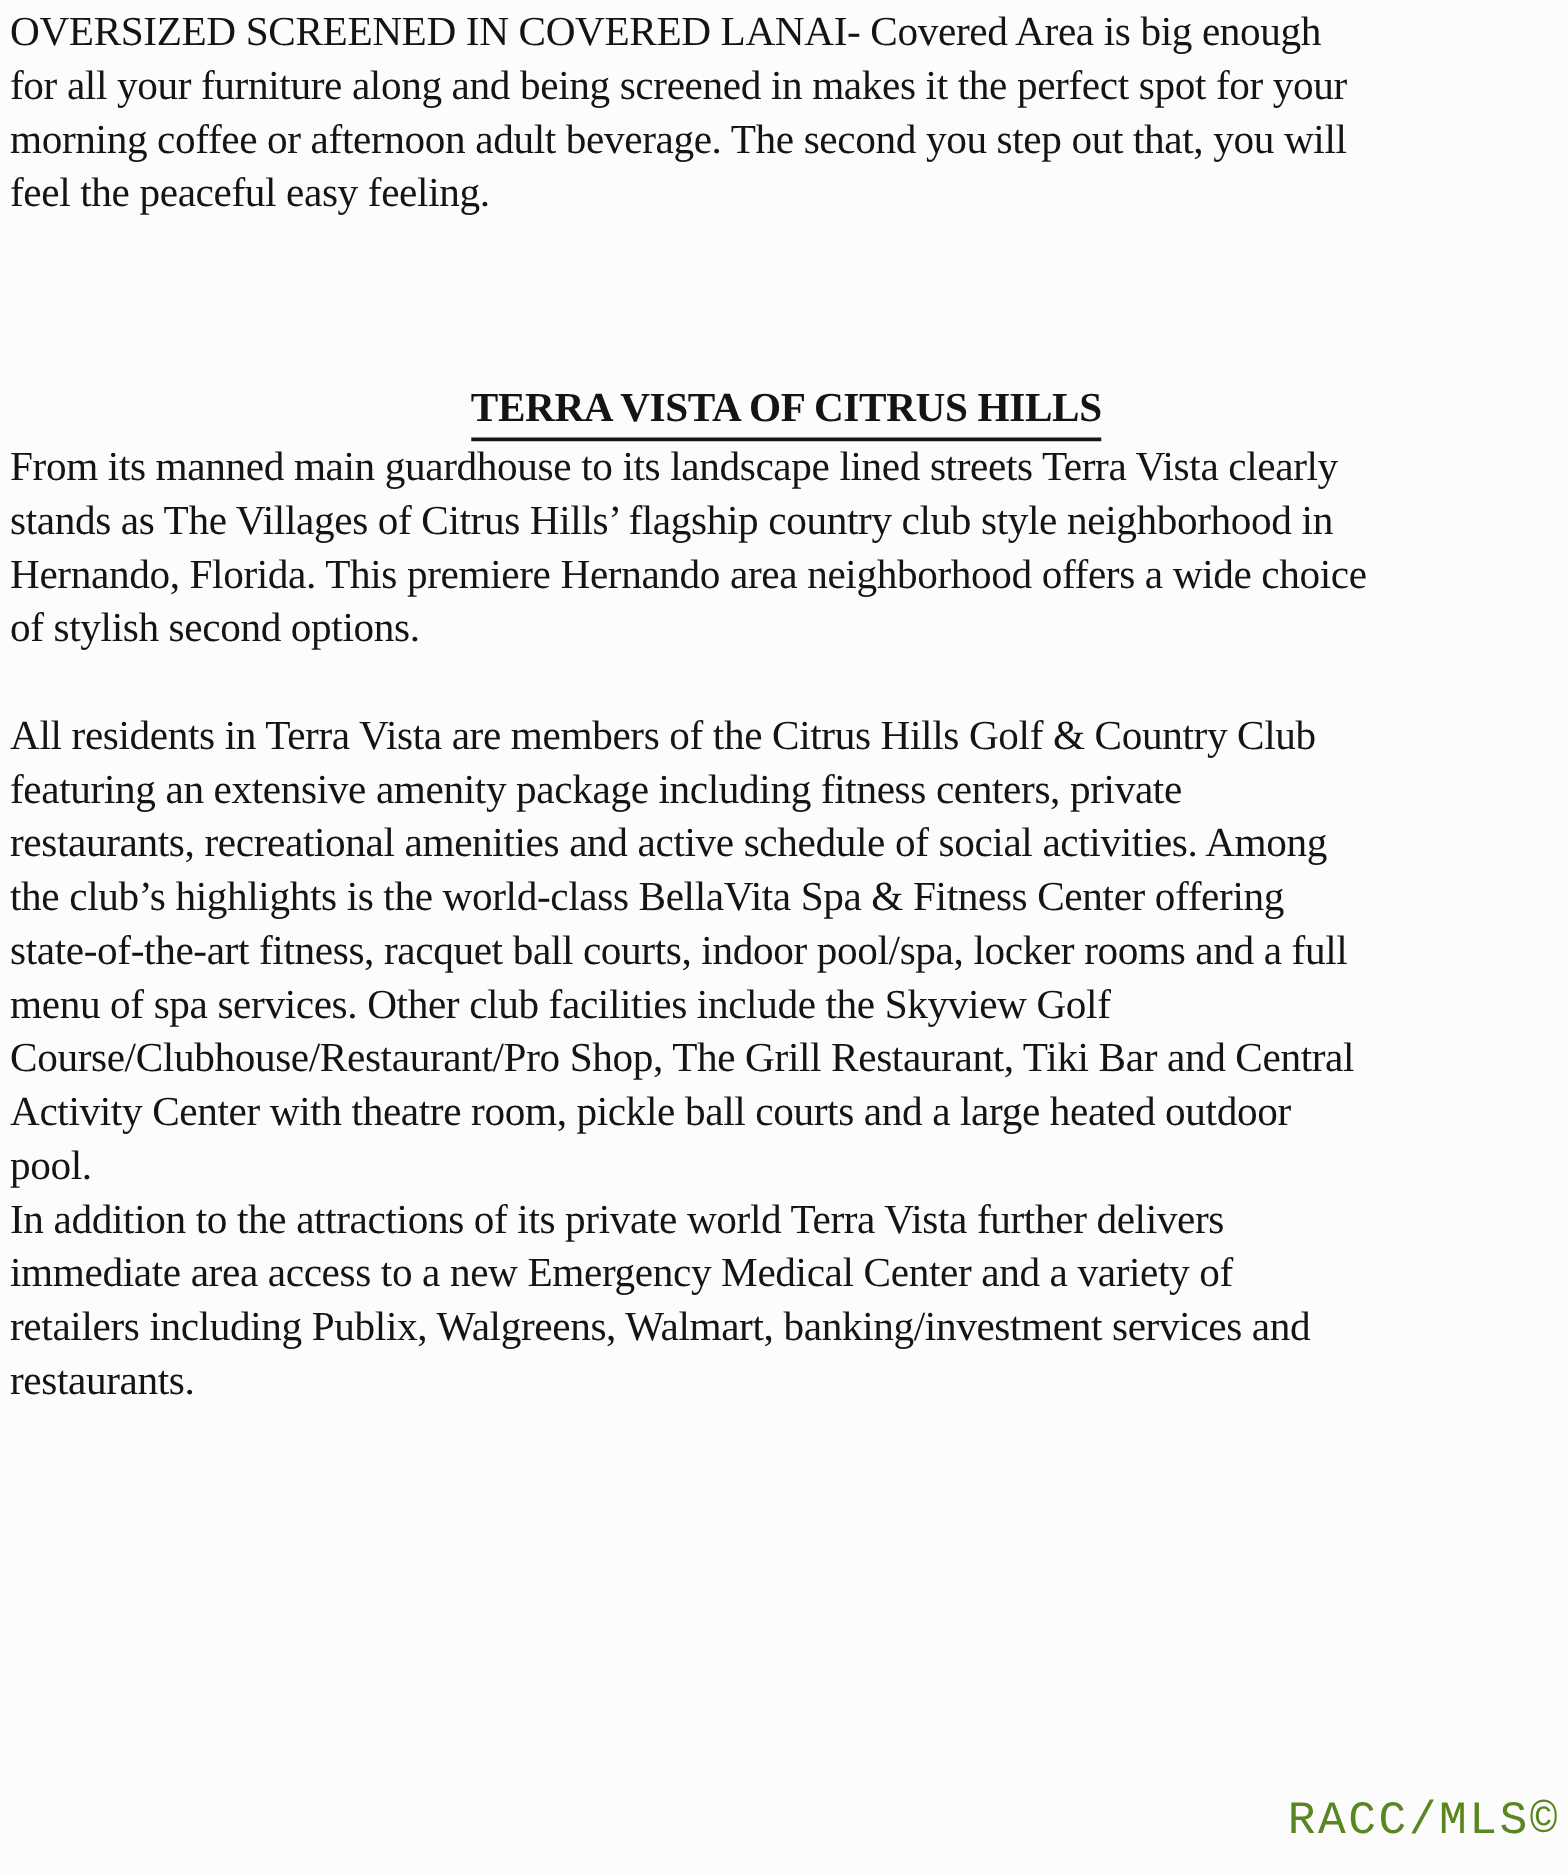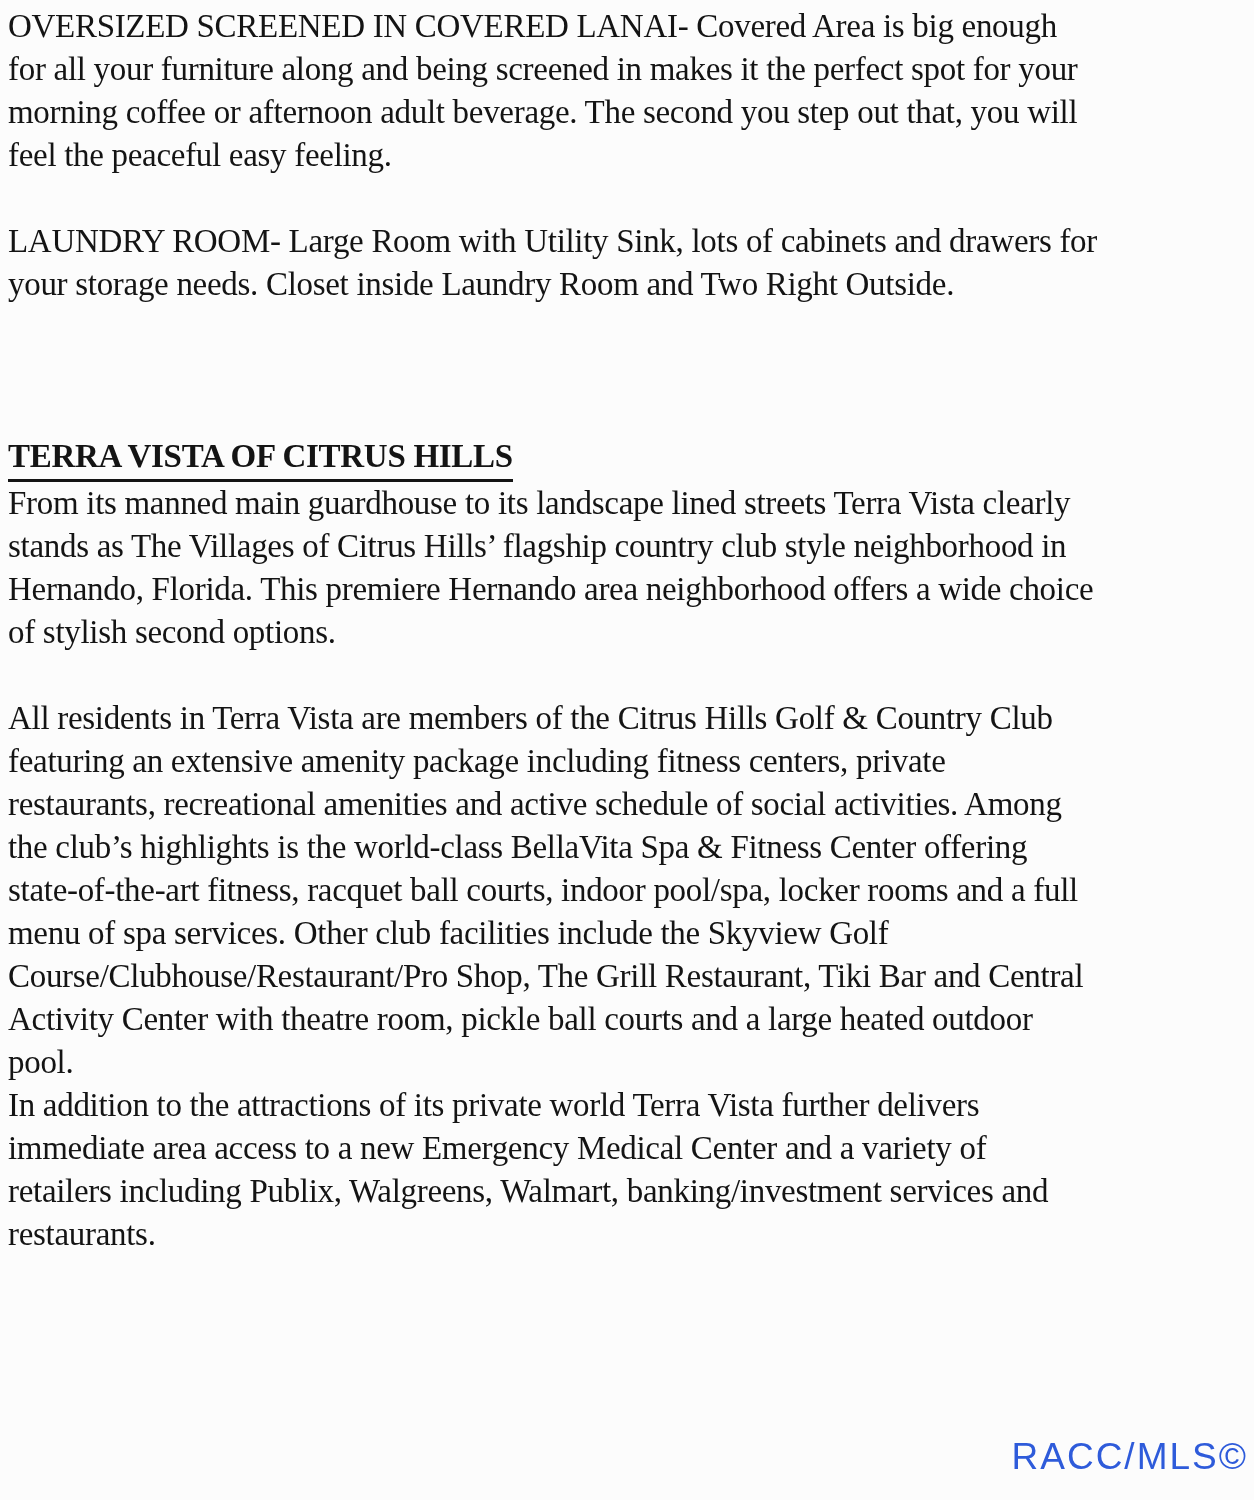--- a/index.html
+++ b/index.html
@@ -19,54 +19,52 @@
     padding: 5px 4px 0 8px;
     font-size: 33px;
     line-height: 43px;
     letter-spacing: -0.3px;
   }
   .para {
     margin: 0;
     white-space: pre-line; 
   }
   .gap-1 { margin-top: 43px; }  
-  .gap-2 { margin-top: 86px; }  
+  .gap-2 { margin-top: 86px; text-align: center; }  
   .heading {
     font-weight: bold;
   }
   .heading .underline {
     display: inline-block;
     border-bottom: 3px solid #141414;
     padding-bottom: 1px;
   }
   .watermark {
     position: absolute;
     top: 1436px;
     right: 6px;
-    font-family: Liberation Sans, sans-serif;
+    font-family: Liberation Mono, monospace;
     font-size: 37px;
     letter-spacing: 2px;
-    color: #1d4ed8;
+    color: #4d7c0f;
     opacity: 0.92;
     white-space: nowrap;
   }
 </style>
 </head>
 <body>
 
 <div class="doc">
 
   <p class="para">OVERSIZED SCREENED IN COVERED LANAI- Covered Area is big enough
 for all your furniture along and being screened in makes it the perfect spot for your
 morning coffee or afternoon adult beverage. The second you step out that, you will
 feel the peaceful easy feeling.</p>
 
 
-  <p class="para gap-1">LAUNDRY ROOM- Large Room with Utility Sink, lots of cabinets and drawers for
-your storage needs. Closet inside Laundry Room and Two Right Outside.</p>
 
 
   <div class="para heading gap-2">
     <span class="underline">TERRA VISTA OF CITRUS HILLS</span>
   </div>
 
   <p class="para">From its manned main guardhouse to its landscape lined streets Terra Vista clearly
 stands as The Villages of Citrus Hills’ flagship country club style neighborhood in
 Hernando, Florida. This premiere Hernando area neighborhood offers a wide choice
 of stylish second options.</p>

